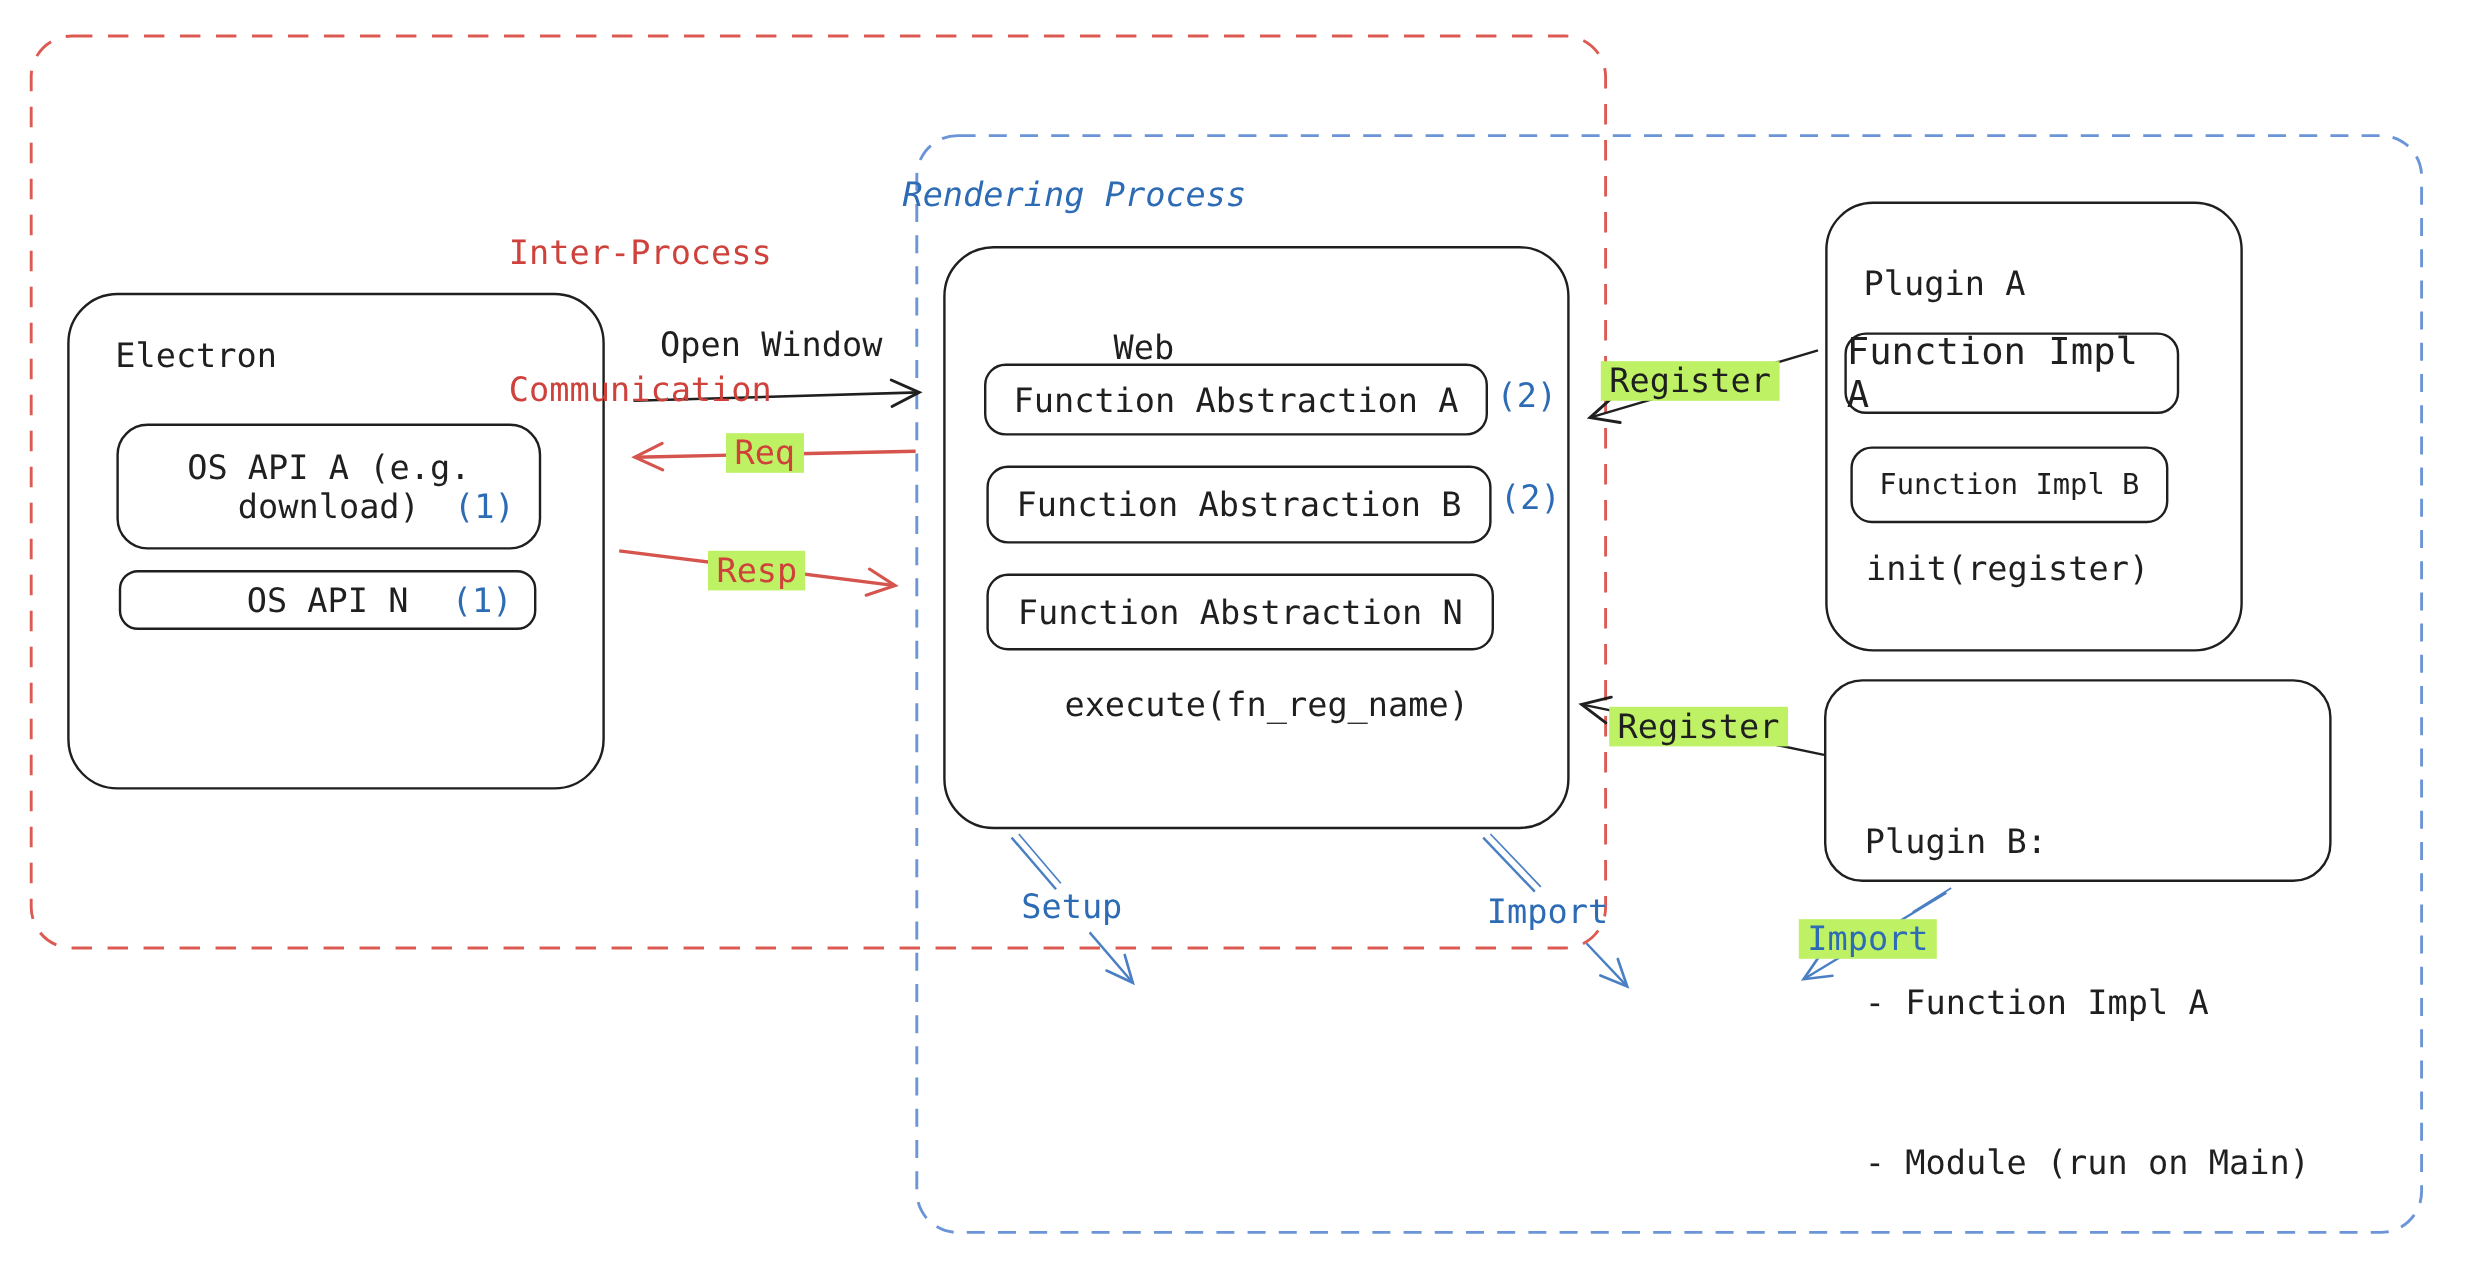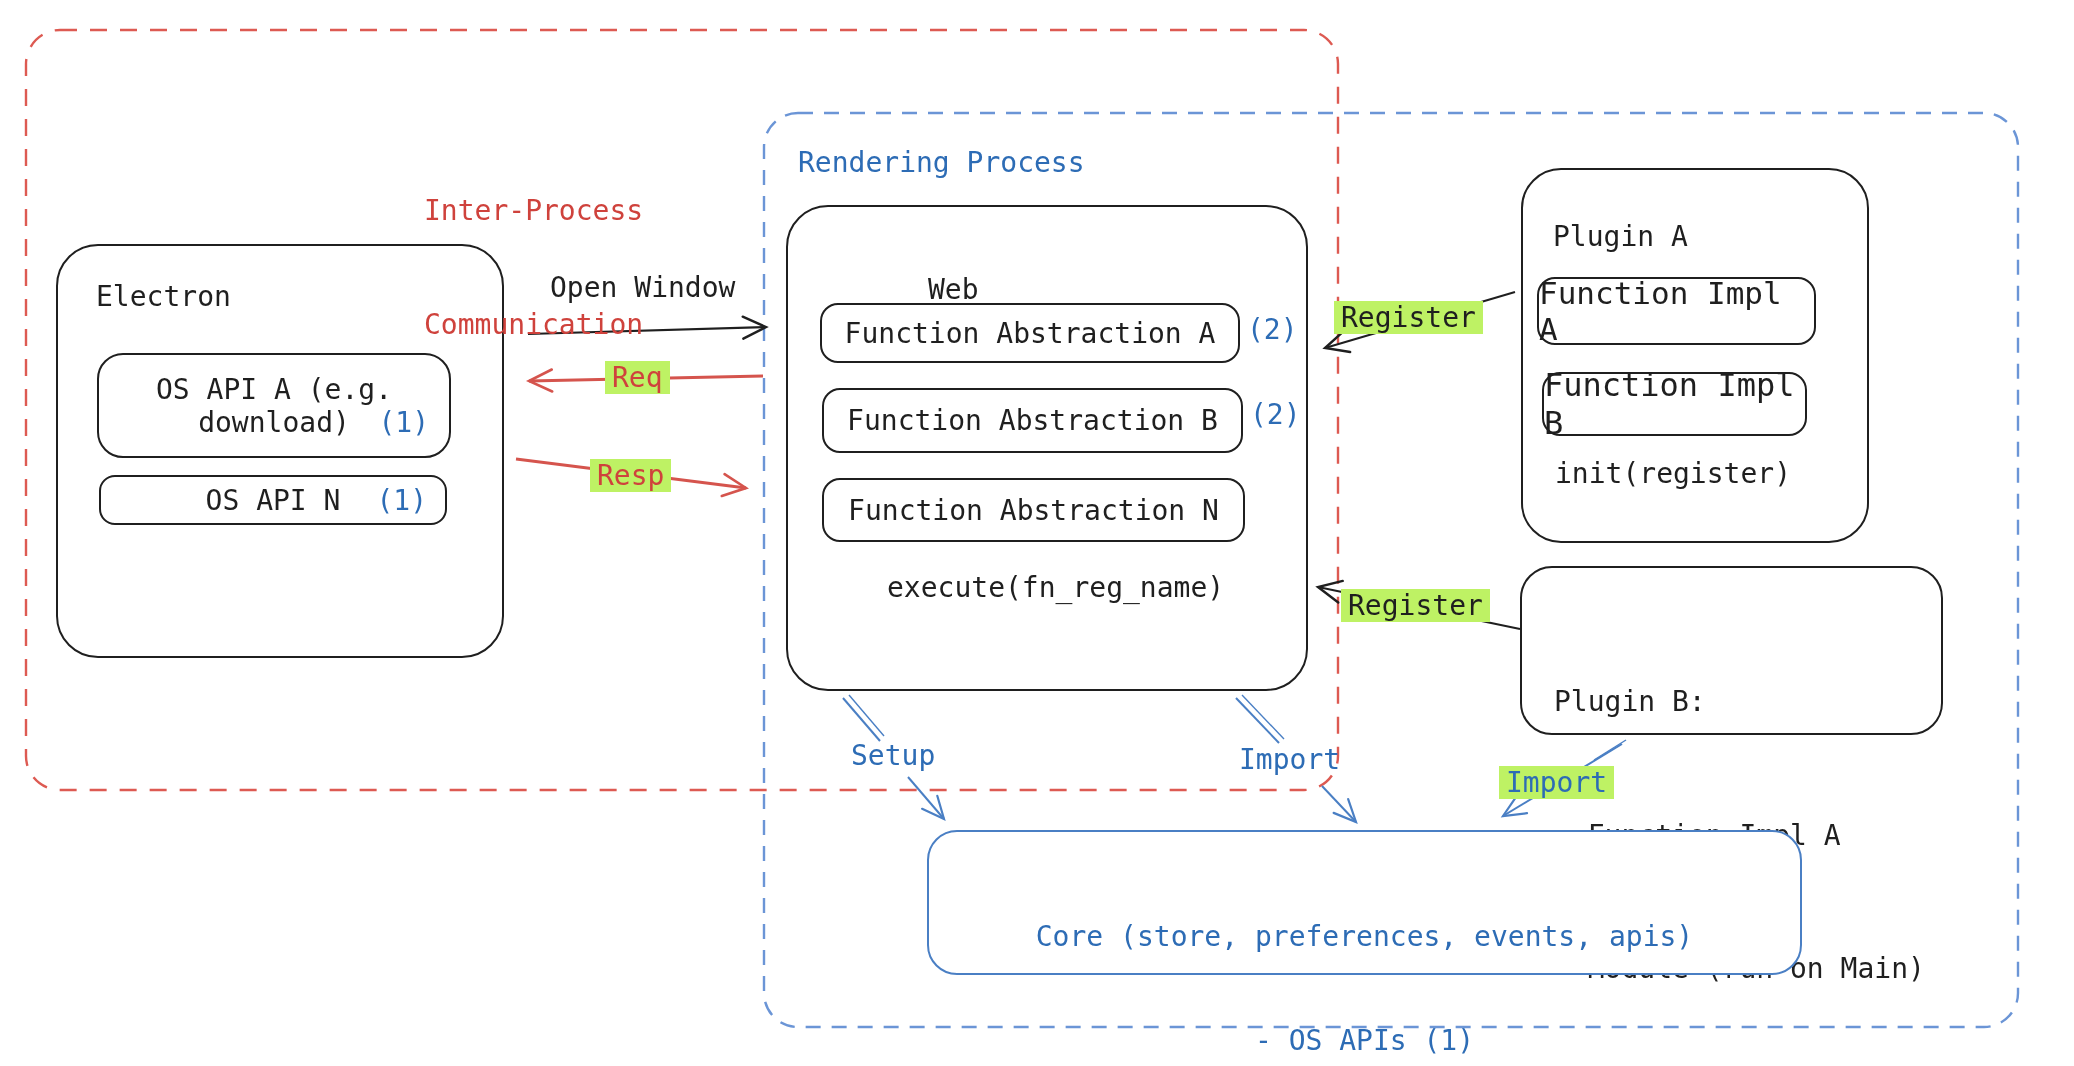--- a/index.html
+++ b/index.html
@@ -73,39 +73,32 @@
     <span>Function Abstraction N</span>
   </div>
 
   <div class="box" style="left:1521px;top:168px;width:348px;height:375px;border-radius:40px;">
     <div class="label" style="left:30px;top:50px;">Plugin A</div>
     <div class="label" style="left:32px;top:287px;">init(register)</div>
   </div>
   <div class="box center-flex" style="left:1537px;top:277px;width:279px;height:68px;border-radius:18px;font-size:31px;">
     <span>Function Impl A</span>
   </div>
-  <div class="box center-flex" style="left:1542px;top:372px;width:265px;height:64px;border-radius:18px;font-size:32px;">
+  <div class="box center-flex" style="left:1542px;top:372px;width:265px;height:64px;border-radius:18px;font-size:24px;">
     <span>Function Impl B</span>
   </div>
 
   <div class="box" style="left:1520px;top:566px;width:423px;height:169px;border-radius:32px;">
     <div class="label" style="left:32px;top:23px;line-height:44.5px;">
       <div>Plugin B:</div>
       <div>- Function Impl A</div>
       <div>- Module (run on Main)</div>
     </div>
   </div>
 
-  <div class="box" style="left:927px;top:830px;width:875px;height:145px;border-radius:30px;border-color:#4a7fc4;border-width:2.5px;">
-    <div class="label blue-text" style="left:0;top:19px;width:100%;text-align:center;line-height:34.5px;">
-      <div>Core (store, preferences, events, apis)</div>
-      <div>- OS APIs (1)</div>
-      
-    </div>
-  </div>
 
   <svg class="overlay" width="2074" height="1066" viewBox="0 0 2074 1066">
     <defs>
       <marker id="m-black" markerUnits="userSpaceOnUse" markerWidth="36" markerHeight="36" refX="29" refY="17" orient="auto">
         <path d="M6,6 L29,17 L6,28" fill="none" stroke="#1f1f1f" stroke-width="2.4" stroke-linecap="round"></path>
       </marker>
       <marker id="m-red" markerUnits="userSpaceOnUse" markerWidth="36" markerHeight="36" refX="29" refY="17" orient="auto">
         <path d="M6,6 L29,17 L6,28" fill="none" stroke="#d5544d" stroke-width="2.6" stroke-linecap="round"></path>
       </marker>
       <marker id="m-blue" markerUnits="userSpaceOnUse" markerWidth="36" markerHeight="36" refX="29" refY="17" orient="auto">
@@ -136,21 +129,21 @@
 
     <line x1="1622" y1="744" x2="1503" y2="816" stroke="#4a7fc4" stroke-width="2" marker-end="url(#m-blue)"></line>
     <line x1="1626" y1="740" x2="1594" y2="760" stroke="#4a7fc4" stroke-width="1.4"></line>
   </svg>
 
   <div class="label red-text" style="left:424px;top:116px;line-height:38px;">
     <div>Inter-Process</div>
     <div>Communication</div>
   </div>
 
-  <div class="label blue-text" style="left:798px;top:146px;">Rendering Process</div>
+  <div class="label blue-text" style="left:752px;top:146px;font-style:italic;">Rendering Process</div>
 
   <div class="label" style="left:928px;top:273px;">Web</div>
 
   <div class="label badge" style="left:1247px;top:313px;">(2)</div>
   <div class="label badge" style="left:1250px;top:398px;">(2)</div>
 
   <div class="label" style="left:887px;top:571px;">execute(fn_reg_name)</div>
 
   <div class="label" style="left:550px;top:271px;">Open Window</div>
 

